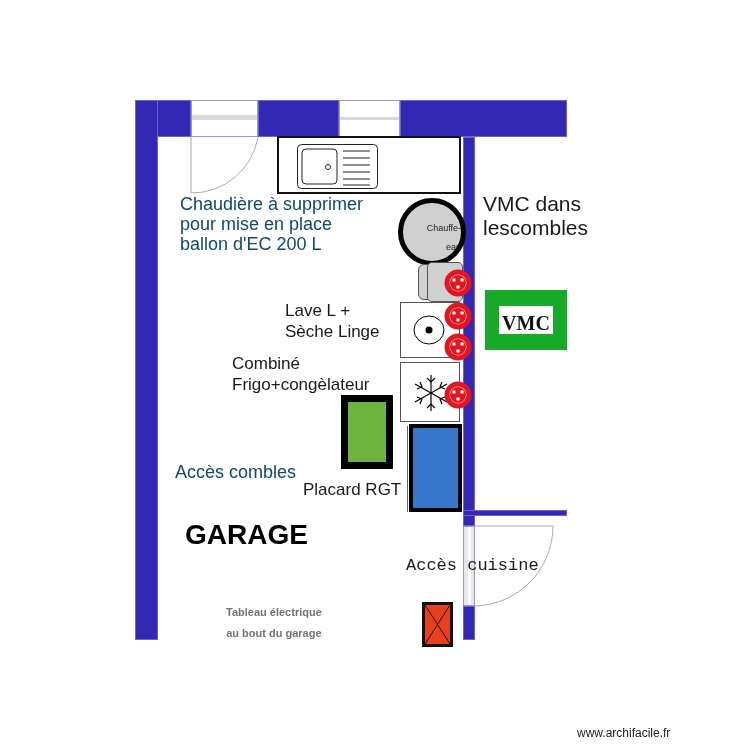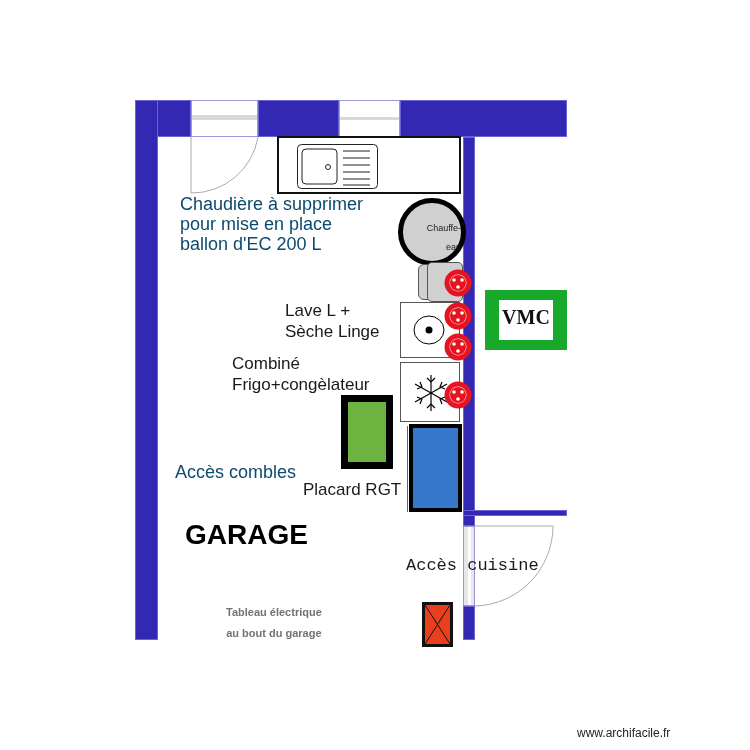--- a/index.html
+++ b/index.html
@@ -123,21 +123,21 @@
 
   <div class="abs" style="left:341px; top:395px; width:52px; height:74px; background:#000; box-sizing:border-box; padding:7px;">
     <div style="width:100%; height:100%; background:#6db33f;"></div>
   </div>
 
   <div class="abs" style="left:407px; top:426px; width:1px; height:86px; background:#666;"></div>
   <div class="abs" style="left:409px; top:424px; width:53px; height:88px; background:#000; box-sizing:border-box; padding:4px;">
     <div style="width:100%; height:100%; background:#3577c9;"></div>
   </div>
 
-  <div class="abs" style="left:485px; top:290px; width:82px; height:60px; background:#18a82a; box-sizing:border-box; padding:10px 14px;">
+  <div class="abs" style="left:485px; top:290px; width:82px; height:60px; background:#18a82a; box-sizing:border-box; padding:16px 14px;">
     <div style="background:#fff; width:100%; height:100%; font-family:'Liberation Serif', serif; font-weight:bold; font-size:20px; color:#111; text-align:center; line-height:34px;">VMC</div>
   </div>
 
   <svg style="left:422px; top:602px;" width="32" height="46">
     <rect x="1.5" y="1.5" width="28" height="42" fill="#e8401c" stroke="#111" stroke-width="3"></rect>
     <line x1="3" y1="3" x2="28" y2="42" stroke="#111" stroke-width="1"></line>
     <line x1="28" y1="3" x2="3" y2="42" stroke="#111" stroke-width="1"></line>
   </svg>
 
   <div class="txt red" style="left:180px; top:194px; font-size:18px; line-height:20px;">Chaudière à supprimer
@@ -146,15 +146,17 @@
   <div class="txt black" style="left:285px; top:300px; font-size:17px; line-height:21px;">Lave L +
 Sèche Linge</div>
   <div class="txt black" style="left:232px; top:353px; font-size:17px; line-height:21px;">Combiné
 Frigo+congèlateur</div>
   <div class="txt red" style="left:175px; top:418px; font-size:18px;margin-top:44px;">Accès combles</div>
   <div class="txt black" style="left:303px; top:480px; font-size:17px;">Placard RGT</div>
   <div class="txt" style="left:185px; top:519px; font-size:28px; font-weight:bold; color:#000;">GARAGE</div>
   <div class="txt black" style="left:406px; top:556px; font-size:17px;font-family:Liberation Mono, monospace;">Accès cuisine</div>
   <div class="txt" style="left:226px; top:602px; font-size:11px; font-weight:bold; color:#737373; line-height:21px; text-align:center;">Tableau électrique
 au bout du garage</div>
+  <div class="txt black" style="left:483px; top:192px; font-size:21px; line-height:24px;">VMC dans
+lescombles</div>
 
   <div class="txt" style="left:577px; top:727px; font-size:12px; color:#222;">www.archifacile.fr</div>
 </div>
 
 </body></html>

